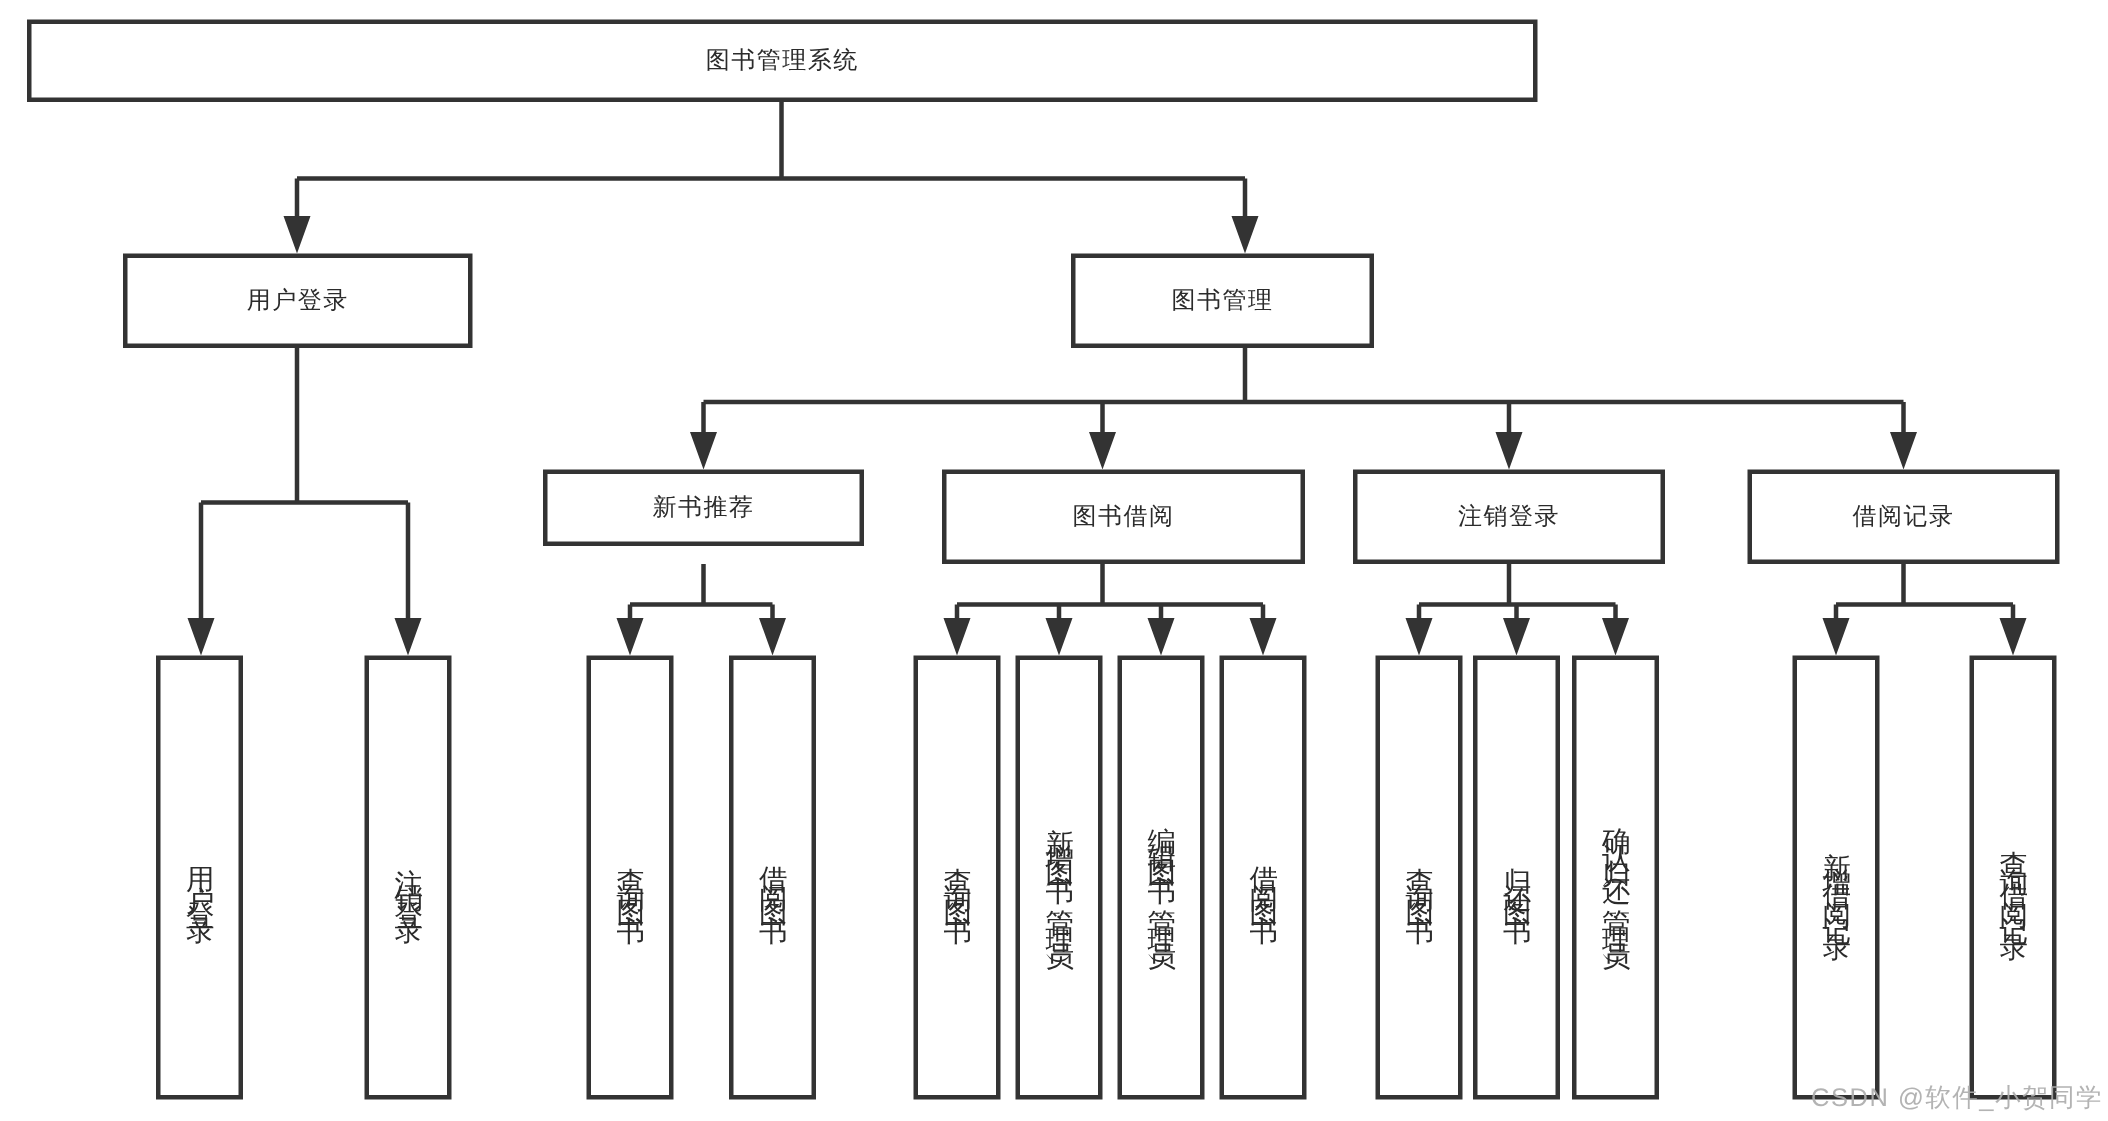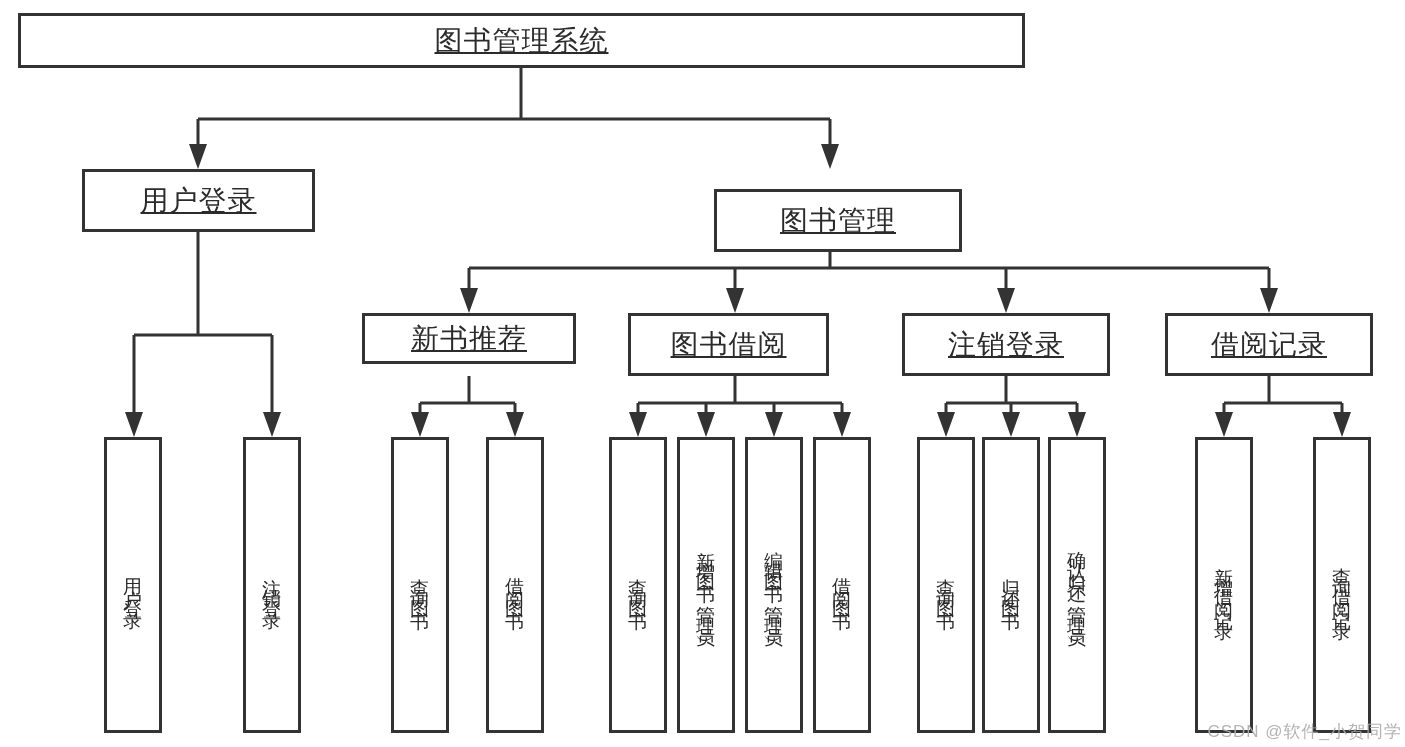--- a/index.html
+++ b/index.html
@@ -24,26 +24,25 @@
     z-index: 0;
   }
   .node {
     position: absolute;
     box-sizing: border-box;
     background: #ffffff;
     border: 3px solid #333333;
     display: flex;
     align-items: center;
     justify-content: center;
-    font-size: 28px;
+    font-size: 16px;
     color: #2b2b2b;
     letter-spacing: 1px;
     z-index: 1;
     white-space: nowrap;
-    text-decoration: underline;
   }
   .leaf {
     position: absolute;
     top: 437px;
     height: 296px;
     width: 58px;
     box-sizing: border-box;
     background: #ffffff;
     border: 3px solid #333333;
     display: flex;
@@ -94,24 +93,24 @@
     <path d="M1006 376 V403 M946 403 H1077 M946 403 V414 M1011 403 V414 M1077 403 V414" stroke="#333333" stroke-width="3" fill="none"></path>
     <path d="M937 412 H955 L946 437 Z M1002 412 H1020 L1011 437 Z M1068 412 H1086 L1077 437 Z" fill="#333333"></path>
 
     <path d="M1269 376 V403 M1224 403 H1342 M1224 403 V414 M1342 403 V414" stroke="#333333" stroke-width="3" fill="none"></path>
     <path d="M1215 412 H1233 L1224 437 Z M1333 412 H1351 L1342 437 Z" fill="#333333"></path>
   </svg>
 
   <div class="node" style="left:18px; top:13px; width:1007px; height:55px;">图书管理系统</div>
 
   <div class="node" style="left:82px; top:169px; width:233px; height:63px;">用户登录</div>
-  <div class="node" style="left:714px; top:169px; width:248px; height:63px;margin-top:20px;">图书管理</div>
+  <div class="node" style="left:714px; top:169px; width:202px; height:63px;">图书管理</div>
 
   <div class="node" style="left:362px; top:313px; width:214px; height:51px;">新书推荐</div>
-  <div class="node" style="left:628px; top:313px; width:201px; height:63px;">图书借阅</div>
+  <div class="node" style="left:628px; top:313px; width:242px; height:63px;">图书借阅</div>
   <div class="node" style="left:902px; top:313px; width:208px; height:63px;">注销登录</div>
   <div class="node" style="left:1165px; top:313px; width:208px; height:63px;text-align:center;">借阅记录</div>
 
   <div class="leaf" style="left:104px;">用户登录</div>
   <div class="leaf" style="left:243px;">注销登录</div>
 
   <div class="leaf" style="left:391px;">查询图书</div>
   <div class="leaf" style="left:486px;">借阅图书</div>
 
   <div class="leaf" style="left:609px;">查询图书</div>

